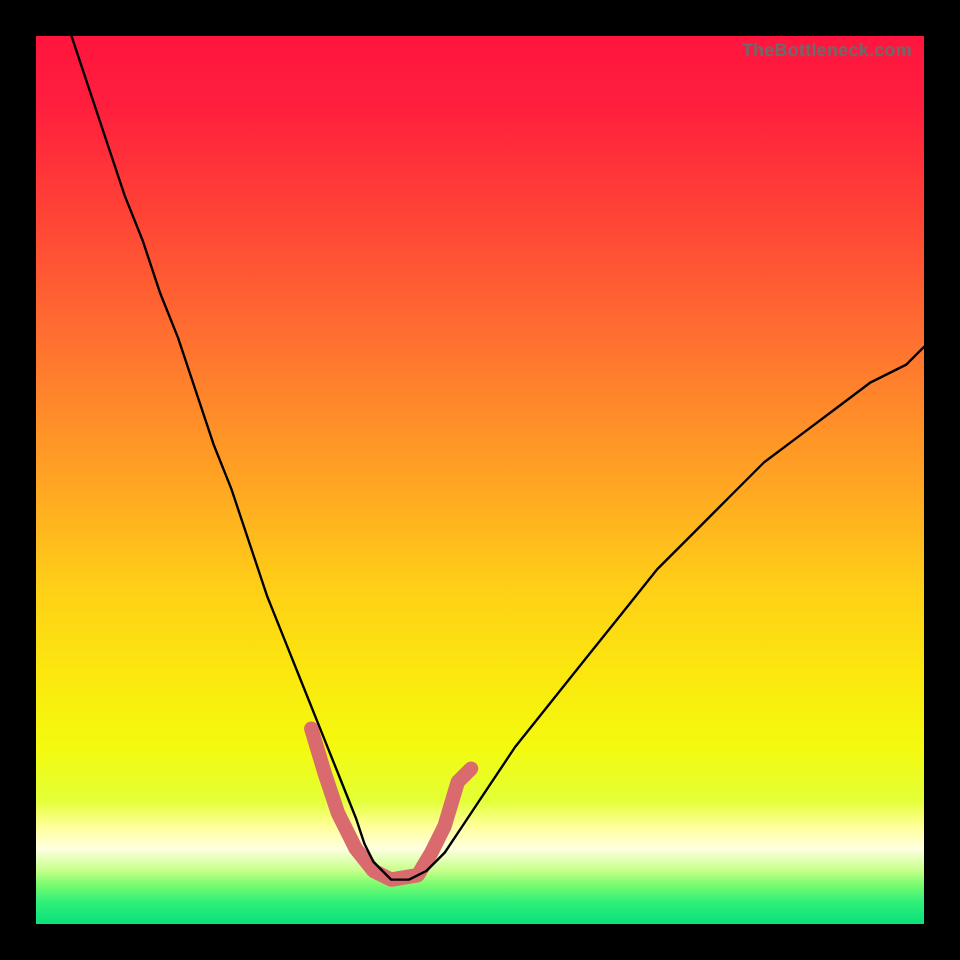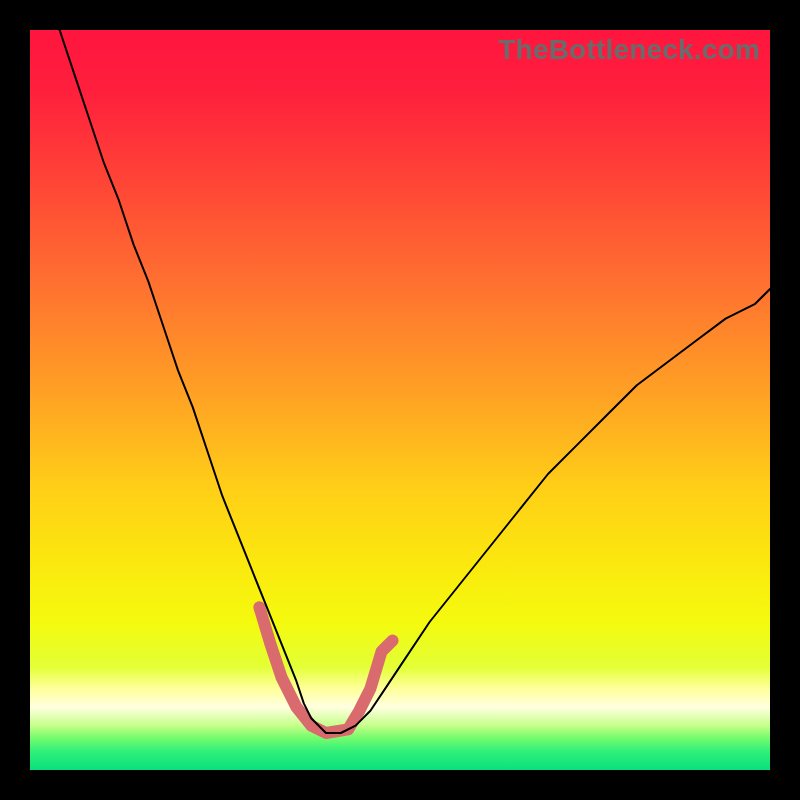--- a/index.html
+++ b/index.html
@@ -31,21 +31,21 @@
     position: absolute;
     left: 0;
     top: 0;
     width: 100%;
     height: 100%;
   }
   .watermark {
     position: absolute;
     top: 4px;
     right: 10px;
-    font-size: 28px;
+    font-size: 15px;
     font-weight: 600;
     color: #6b6b6b;
     letter-spacing: 0.2px;
     user-select: none;
   }
   svg.curve {
     position: absolute;
     left: 0;
     top: 0;
     width: 100%;

